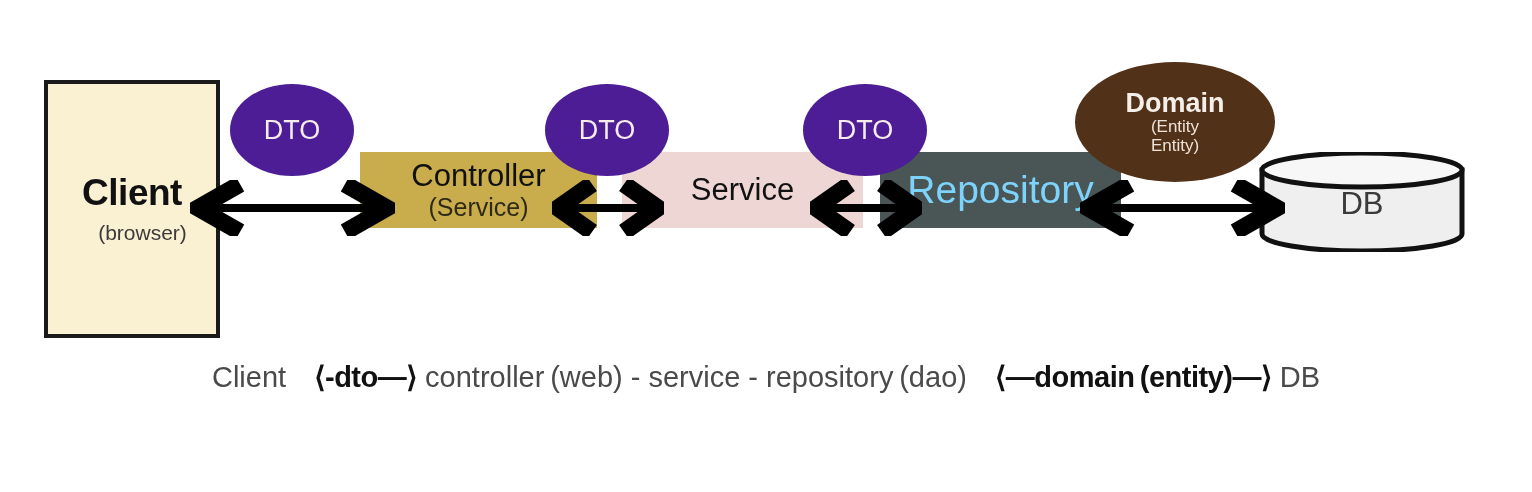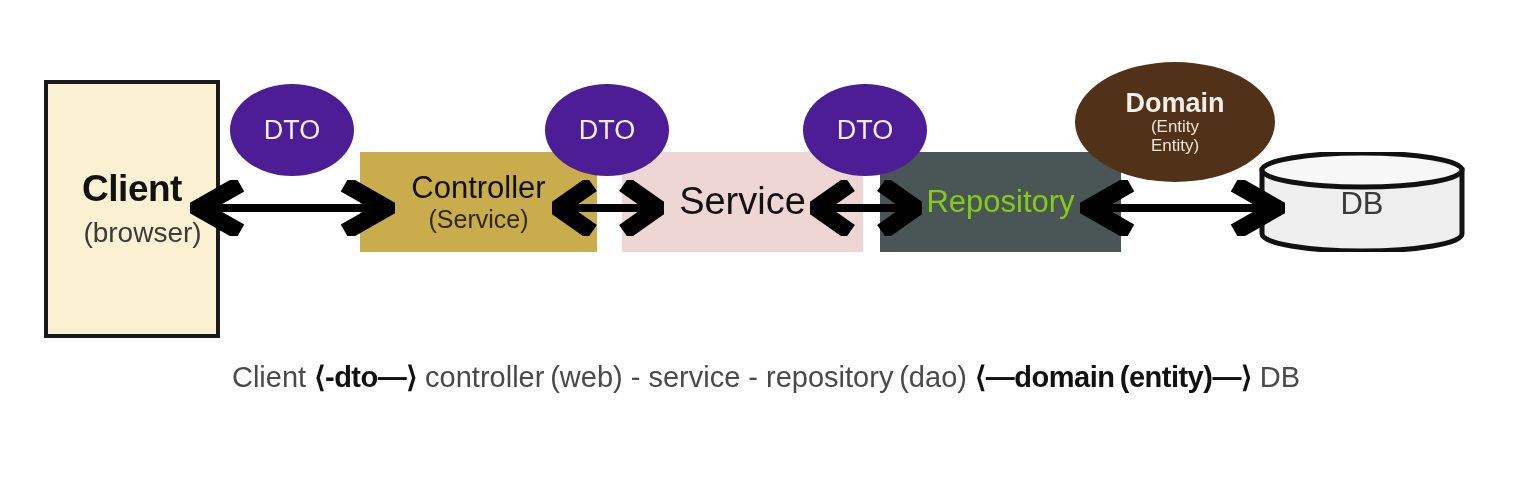--- a/index.html
+++ b/index.html
@@ -41,30 +41,30 @@
     background: #FAF0D2;
     border: 4px solid #1a1a1a;
   }
   #client-box .title {
     font-size: 37px;
     font-weight: bold;
     color: #111111;
     letter-spacing: -0.5px;
   }
   #client-box .sub {
-    font-size: 28px;
+    font-size: 21px;
     color: #3b3b3b;
     margin-top: 9px;
     margin-left: 21px;
   }
 
   
   .layer-box {
     top: 152px;
-    height: 100px;
+    height: 76px;
   }
   #controller-box {
     left: 360px;
     width: 237px;
     background: #C9AC4C;
   }
   #controller-box .title {
     font-size: 31px;
     color: #111111;
     font-weight: normal;
@@ -73,31 +73,31 @@
     font-size: 25px;
     color: #2f2a16;
     margin-top: 2px;
   }
   #service-box {
     left: 622px;
     width: 241px;
     background: #EDD6D3;
   }
   #service-box .title {
-    font-size: 38px;
+    font-size: 31px;
     color: #111111;
   }
   #repository-box {
     left: 880px;
     width: 241px;
     background: #4A5656;
   }
   #repository-box .title {
-    font-size: 31px;
-    color: #84cc16;
+    font-size: 39px;
+    color: #7dd3fc;
   }
 
   
   .ellipse {
     border-radius: 50%;
     z-index: 4;
   }
   .dto-ellipse {
     width: 124px;
     height: 92px;
@@ -169,20 +169,21 @@
     width: 1532px;
     text-align: center;
     font-size: 29px;
     color: #4a4a4a;
     white-space: nowrap;
   }
   #caption .strong {
     color: #111111;
     font-weight: bold;
     letter-spacing: -0.5px;
+    margin-left: 20px;
   }
 </style>
 </head>
 <body>
 
 <div id="canvas">
 
   <div class="node" id="client-box">
     <div class="title">Client</div>
     <div class="sub">(browser)</div>

